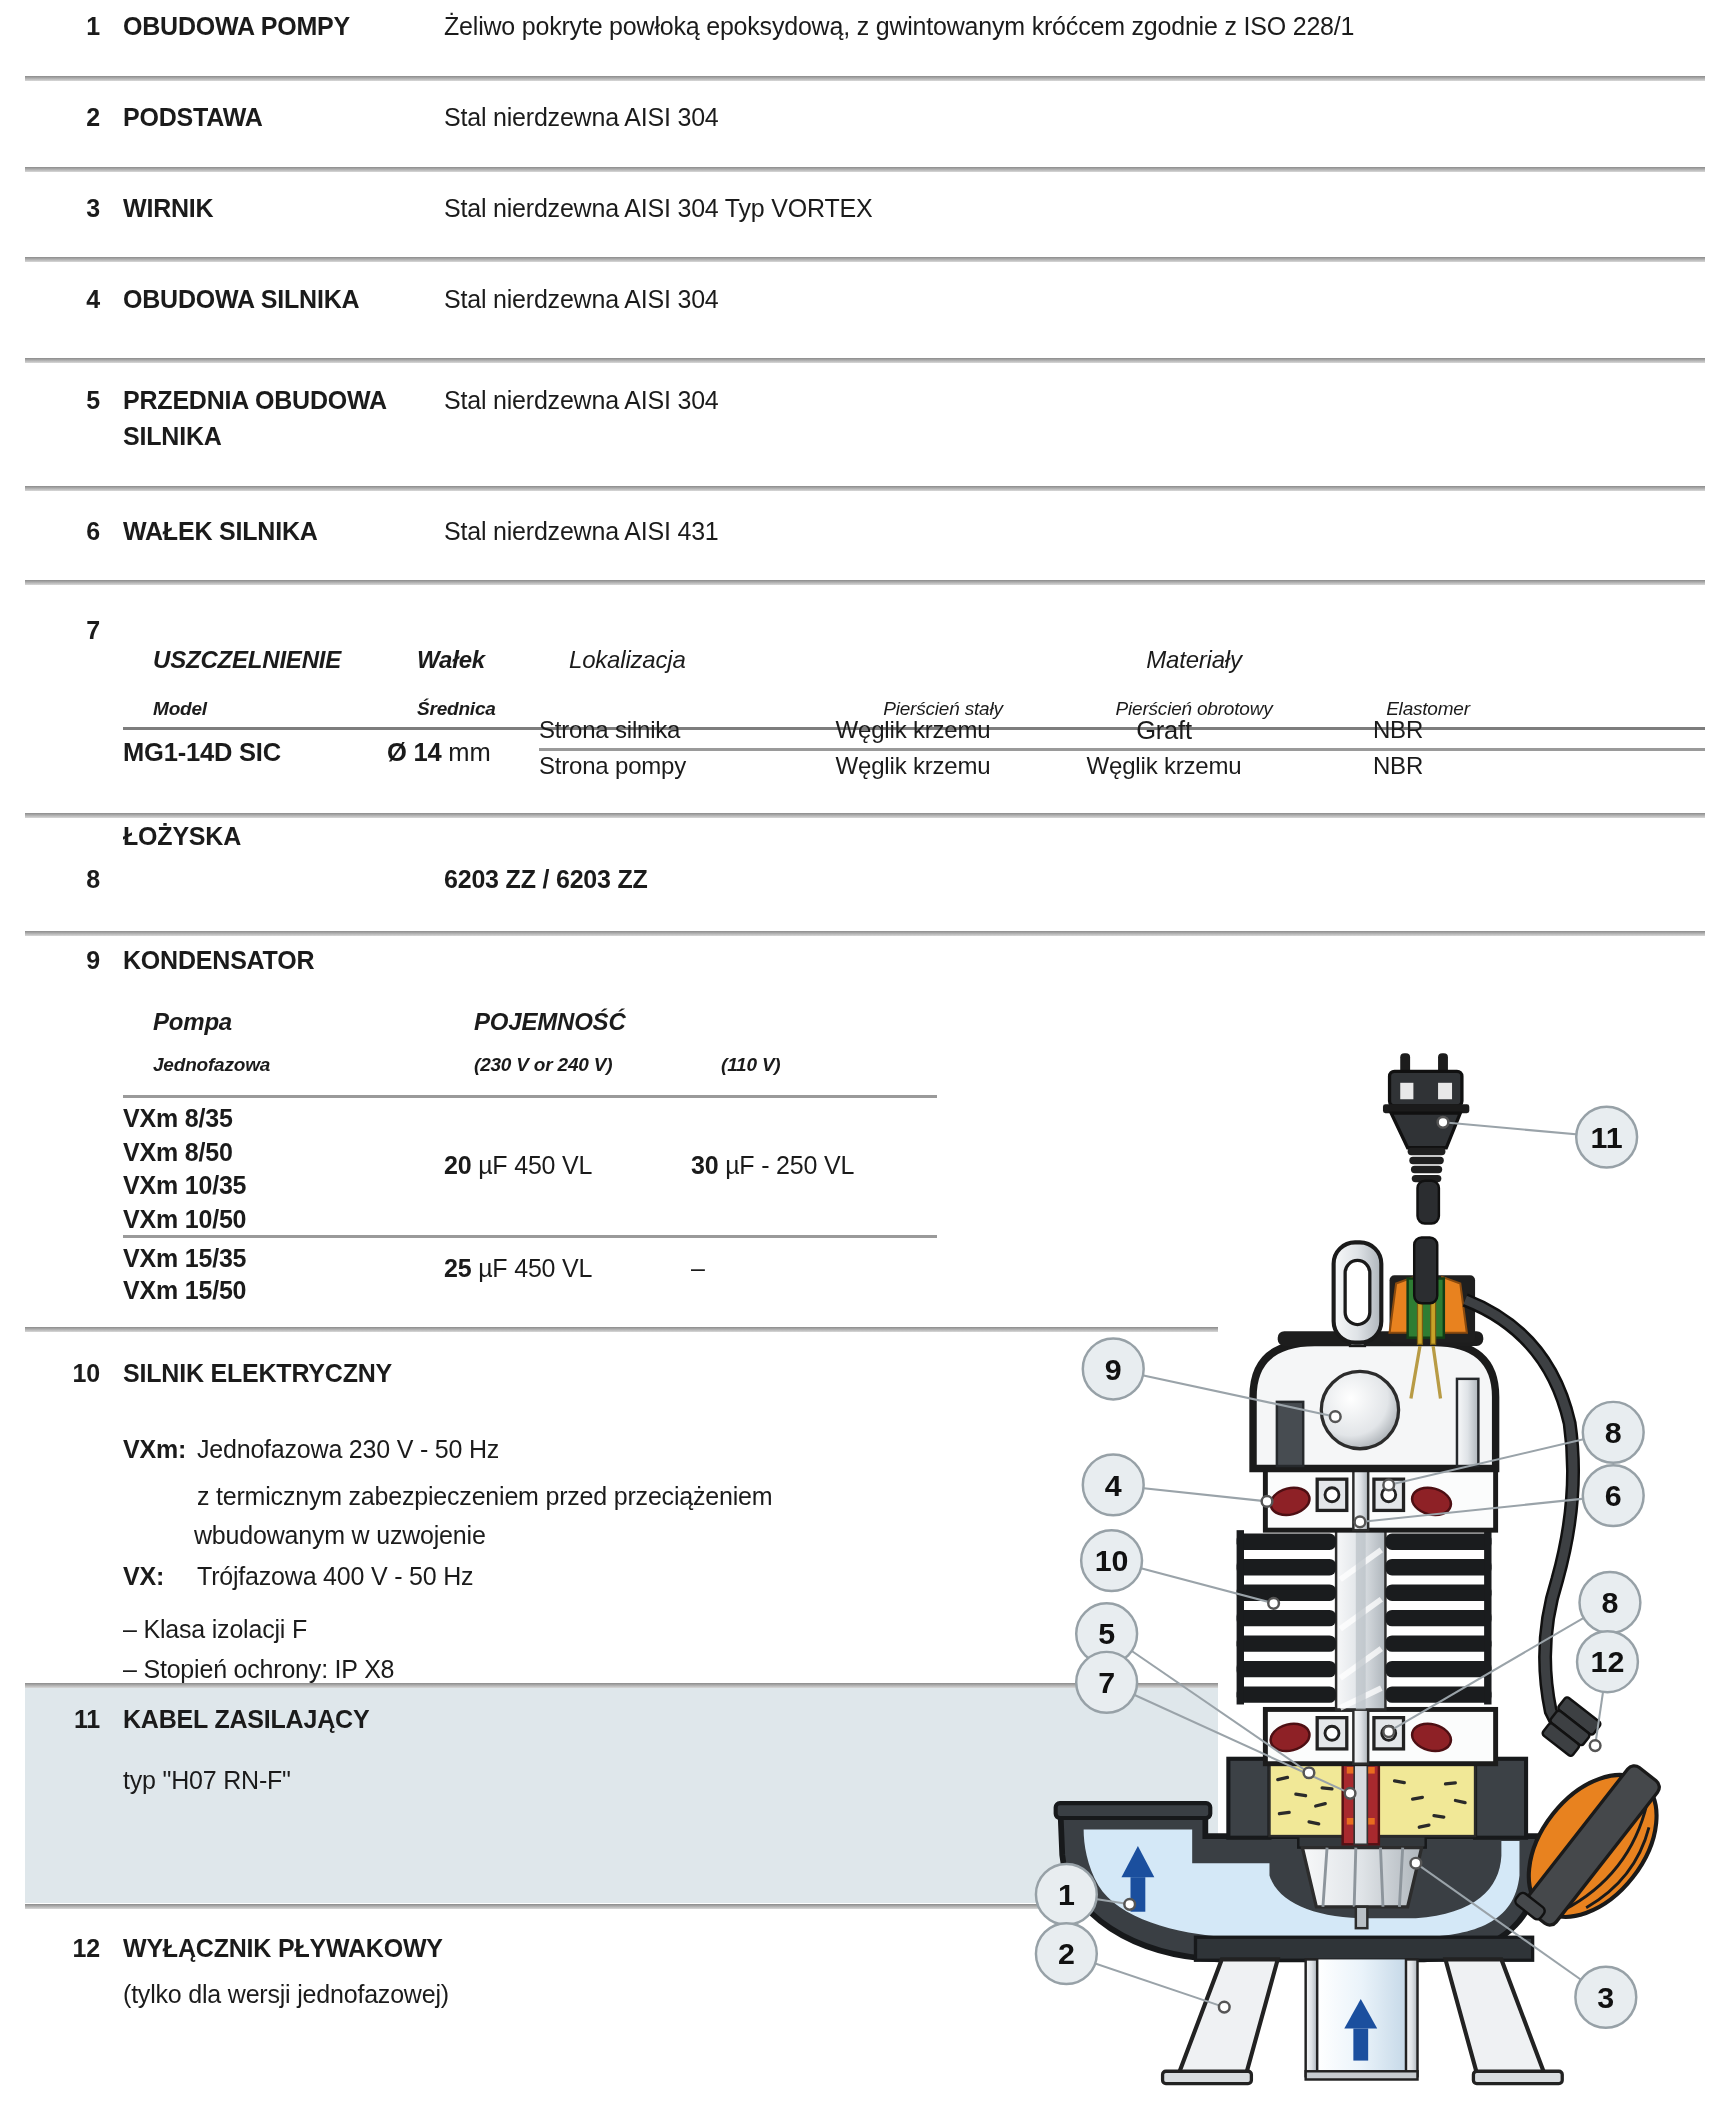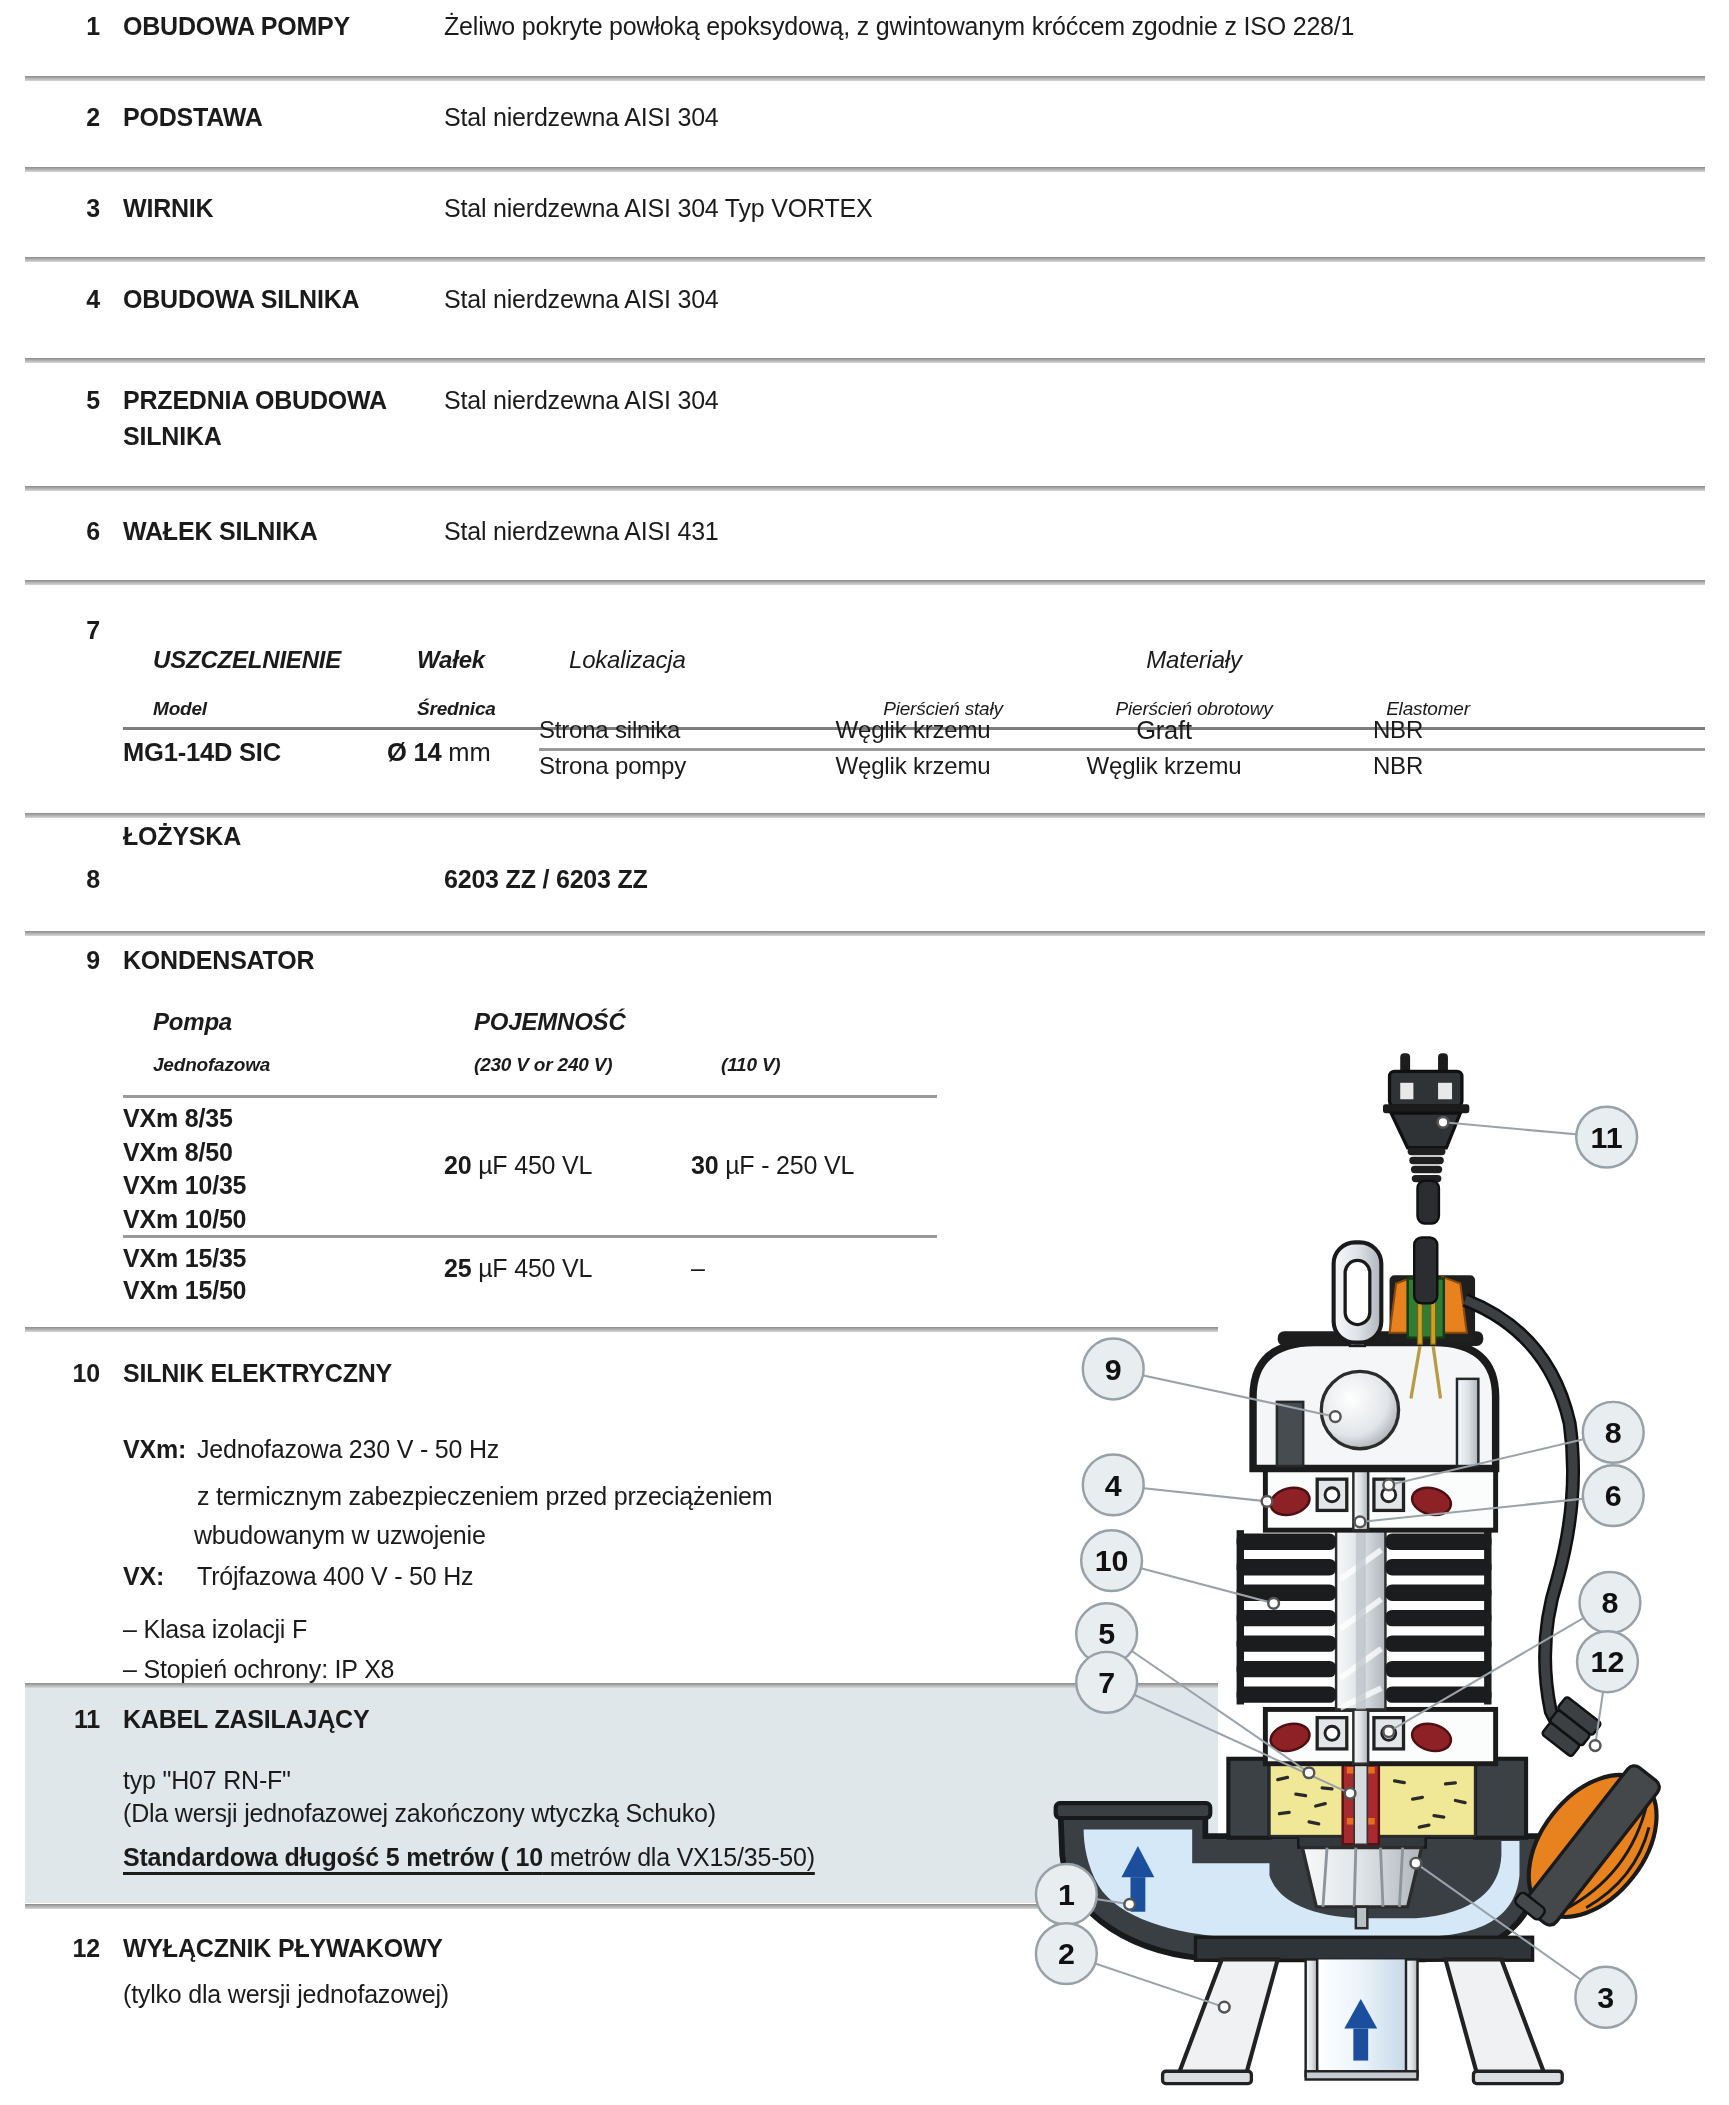--- a/index.html
+++ b/index.html
@@ -115,22 +115,20 @@
   <div class="t b" style="left:123px;top:1562px">VX:</div>
   <div class="t" style="left:197px;top:1562px">Trójfazowa 400 V - 50 Hz</div>
   <div class="t" style="left:123px;top:1615px">– Klasa izolacji F</div>
   <div class="t" style="left:123px;top:1655px">– Stopień ochrony: IP X8</div>
   <div class="sep short" style="top:1683px"></div>
 
   <div class="box11"></div>
   <div class="num" style="top:1705px">11</div>
   <div class="t b" style="left:123px;top:1705px">KABEL ZASILAJĄCY</div>
   <div class="t" style="left:123px;top:1766px">typ "H07 RN-F"</div>
-  <div class="t" style="left:123px;top:1799px">(Dla wersji jednofazowej zakończony wtyczką Schuko)</div>
-  <div class="t ul" style="left:123px;top:1843px"><span class="b">Standardowa długość 5 metrów ( 10</span><span> metrów dla VX15/35-50)</span></div>
   <div class="sep short" style="top:1904px"></div>
 
   <div class="num" style="top:1934px">12</div>
   <div class="t b" style="left:123px;top:1934px">WYŁĄCZNIK PŁYWAKOWY</div>
   <div class="t" style="left:123px;top:1980px">(tylko dla wersji jednofazowej)</div>
 
   <svg style="position:absolute;left:1031px;top:1053px" width="699" height="1053" viewBox="0 0 850 1280">
     <defs>
       <linearGradient id="silver" x1="0" y1="0" x2="1" y2="0">
         <stop offset="0" stop-color="#f7f8f9"></stop>

